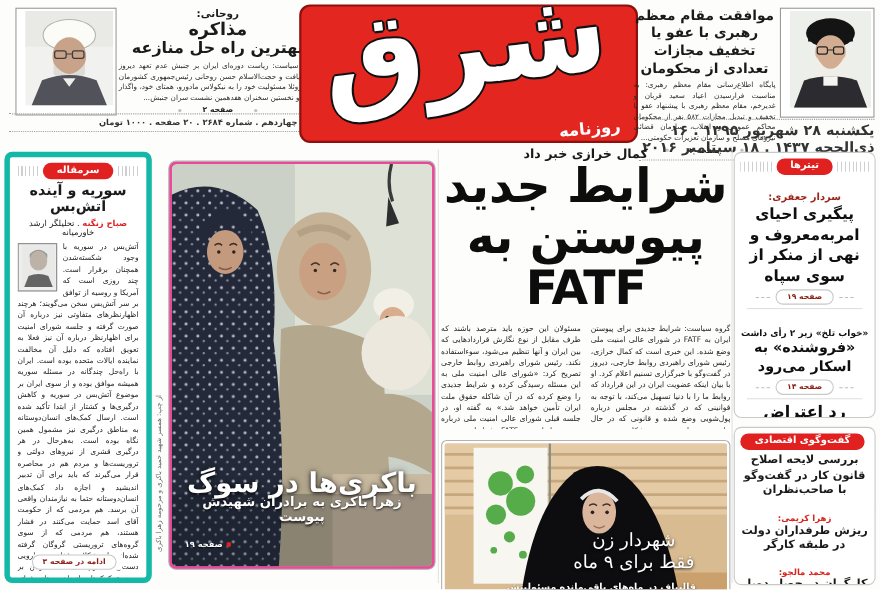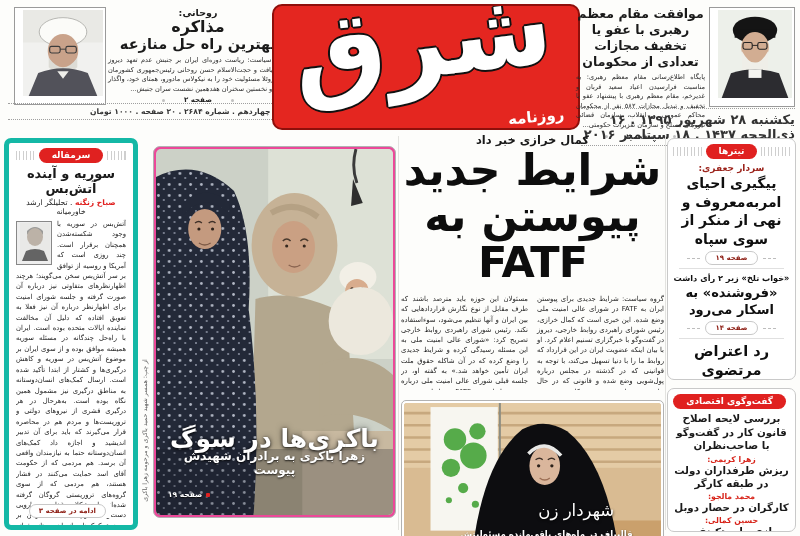--- a/index.html
+++ b/index.html
@@ -121,28 +121,28 @@
     position:absolute; left:34px; right:6px; bottom:12px; text-align:center;
     font-size:8.6px; font-weight:bold; color:#fff; text-shadow:0 1px 2px rgba(0,0,0,.9);
   }
   
   .sidebox{
     position:absolute; left:667px; width:129px; border:1px solid #c9c9c9; border-radius:7px;
     background:#fff; box-sizing:border-box; padding:3px 5px; overflow:hidden; text-align:center;
   }
   .boxA{top:138px; height:242px;}
   .boxB{top:388px; height:144px;}
-  .hl-kicker{font-size:9px; font-weight:bold; color:#9c241c; margin-top:4px;}
+  .hl-kicker{font-size:9px; font-weight:bold; color:#9c241c; margin-top:16px;}
   .hl-kicker.dark{color:#111; font-size:8.2px;}
   .hl-title{font-size:14px; font-weight:bold; line-height:18.5px; color:#0f0f0f; margin:1px 0 2px;}
   .hl-title.t2{font-size:13px; line-height:17px;}
   .hl-title.t3{font-size:14.5px; margin-top:3px;}
   .hdiv{border-top:1px solid #e0e0e0; margin:3px 6px;}
   .ec-lead{font-size:10.3px; font-weight:bold; line-height:13.5px; margin:2px 0;}
-  .ec-speaker{font-size:7.8px; font-weight:bold; color:#d8251b; margin-top:2px;}
+  .ec-speaker{font-size:7.8px; font-weight:bold; color:#d8251b; margin-top:14px;}
   .ec-title{font-size:10.3px; font-weight:bold; line-height:13px;}
 </style>
 </head>
 <body>
 
 <div class="page">
 
   <div class="rouhani-block">
     <div class="portrait rouhani-photo">
       <svg viewBox="0 0 84 90" width="80" height="86" preserveAspectRatio="none">
@@ -325,20 +325,21 @@
           <path d="M66 156 Q76 58 116 26 Q138 14 160 28 Q200 60 212 156 Z" fill="#0d0d10"></path>
           <ellipse cx="138" cy="62" rx="15" ry="19" fill="#dab69c"></ellipse>
           <path d="M122 50 Q138 34 154 52" stroke="#e8e8e6" stroke-width="3.5" fill="none"></path>
           <path d="M129 56 q4 -3 7 0 M141 56 q4 -3 7 0" stroke="#3c2e26" stroke-width="1.4" fill="none"></path>
           <circle cx="132" cy="62" r="1.6" fill="#2c211a"></circle>
             <circle cx="145" cy="62" r="1.6" fill="#2c211a"></circle>
           <path d="M133 74 q5 4 10 0" stroke="#9c6f55" stroke-width="1.3" fill="none"></path>
         </svg>
         <div class="my-title">
           <div>شهردار زن</div>
+          <div>فقط برای ۹ ماه</div>
         </div>
         <div class="my-sub">قالیباف در ماه‌های باقی‌مانده مسئولیتش سنت‌شکنی کرد</div>
 
       </div>
     </div>
   </div>
 
   <div class="sidebox boxA">
     <div class="pillrow">
       <div class="hatch"></div>

